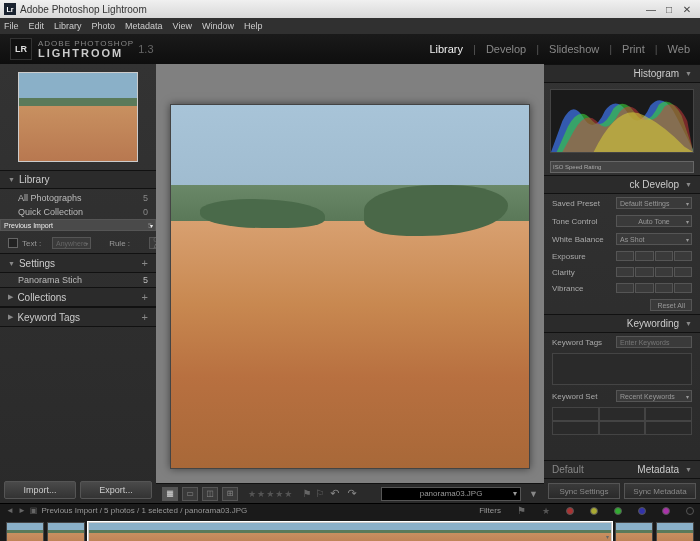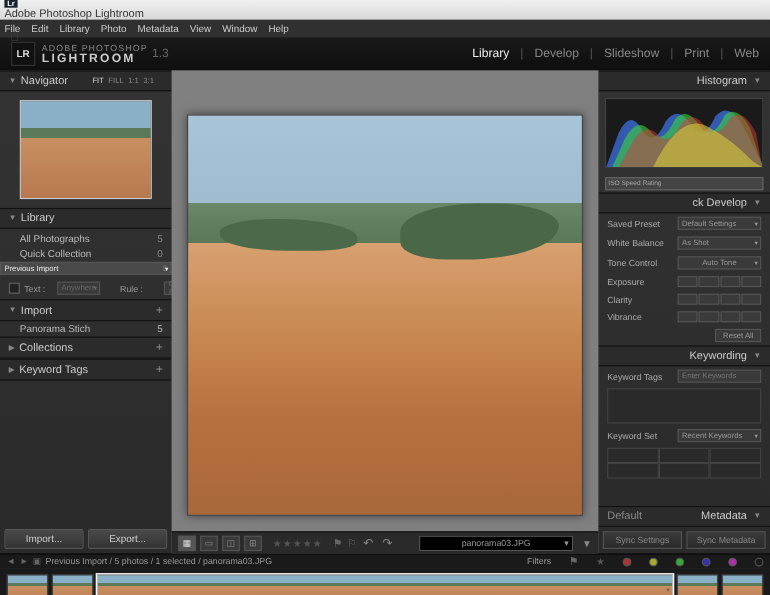--- a/index.html
+++ b/index.html
@@ -1,17 +1,17 @@
 <!DOCTYPE html>
 <html><head>
 <meta charset="utf-8">
 <style>
 * { margin:0; padding:0; box-sizing:border-box; font-family:"Segoe UI",Tahoma,sans-serif; }
 body { background:#3a3a3a; width:700px; height:541px; overflow:hidden; color:#aaa; font-size:9px; }
-.titlebar { background:linear-gradient(#f0f0f0,#d8d8d8); height:18px; display:flex; padding:0 4px; color:#333; font-size:10px;flex-direction:column; }
+.titlebar { background:linear-gradient(#f0f0f0,#d8d8d8); height:18px; display:flex; align-items:center; padding:0 4px; color:#333; font-size:10px; }
 .titlebar .icon { width:12px; height:12px; background:#1a2330; margin-right:4px; display:flex; align-items:center; justify-content:center; color:#fff; font-size:7px; font-weight:bold; }
 .titlebar .spacer { flex:1; }
 .winbtn { width:18px; height:14px; display:flex; align-items:center; justify-content:center; font-size:10px; color:#444; cursor:pointer; }
 .menubar { background:#303030; height:16px; display:flex; align-items:center; padding:0 4px; gap:10px; font-size:9px; color:#ccc; }
 .menubar span { cursor:pointer; }
 .brandbar { background:linear-gradient(#1a1a1a,#0e0e0e); height:30px; display:flex; align-items:center; padding:0 10px; }
 .brandbar .lr { width:22px; height:22px; background:#111; border:1px solid #333; color:#ddd; font-size:9px; font-weight:bold; display:flex; align-items:center; justify-content:center; margin-right:6px; }
 .brandbar .prod { color:#888; font-size:8px; letter-spacing:1px; line-height:1; }
 .brandbar .prod b { color:#ccc; font-size:11px; letter-spacing:2px; }
 .brandbar .ver { color:#666; font-size:11px; margin-left:4px; }
@@ -124,30 +124,20 @@
       <span class="sep">|</span>
     <span>Print</span>
       <span class="sep">|</span>
     <span>Web</span>
   </div>
 </div>
 
 <div class="main">
 
   <div class="panel">
-    <div class="phead">
-      <span class="tri left">▼</span>
-      <span>Navigator</span>
-      <span class="nav-tabs" style="margin-left:auto">
-        <span class="active">FIT</span>
-        <span>FILL</span>
-        <span>1:1</span>
-        <span>3:1</span>
-      </span>
-    </div>
     <div class="nav-preview">
         <div class="nav-img"></div>
       </div>
 
     <div class="phead">
         <span class="tri left">▼</span>
         <span>Library</span>
       </div>
     <div class="lib-list">
       <div class="lib-item">
@@ -183,21 +173,21 @@
           <div class="sel">All Dates</div>
         </div>
       <div class="find-se">
           <span>Start</span>
           <span>End</span>
         </div>
     </div>
 
     <div class="phead">
         <span class="tri left">▼</span>
-        <span>Import</span>
+        <span>Settings</span>
         <span class="plus">+</span>
       </div>
     <div class="folder-item">
         <span>Panorama Stich</span>
         <span class="count">5</span>
       </div>
 
     <div class="phead">
         <span class="tri left">▶</span>
         <span>Collections</span>
@@ -257,26 +247,26 @@
 
     <div class="phead" style="justify-content:flex-end">
         <span>ck Develop</span>
         <span class="tri" style="margin-left:6px">▼</span>
       </div>
     <div class="rpanel-row">
         <span class="rl">Saved Preset</span>
         <div class="rval">Default Settings</div>
       </div>
     <div class="rpanel-row">
+        <span class="rl">Tone Control</span>
+        <div class="rval" style="text-align:center;justify-content:center">Auto Tone</div>
+      </div>
+    <div class="rpanel-row">
         <span class="rl">White Balance</span>
         <div class="rval">As Shot</div>
-      </div>
-    <div class="rpanel-row">
-        <span class="rl">Tone Control</span>
-        <div class="rval" style="text-align:center;justify-content:center">Auto Tone</div>
       </div>
     <div class="rpanel-row">
         <span class="rl">Exposure</span>
         <div class="segbtns">
           <div class="segbtn"></div>
           <div class="segbtn"></div>
           <div class="segbtn"></div>
           <div class="segbtn"></div>
         </div>
       </div>

